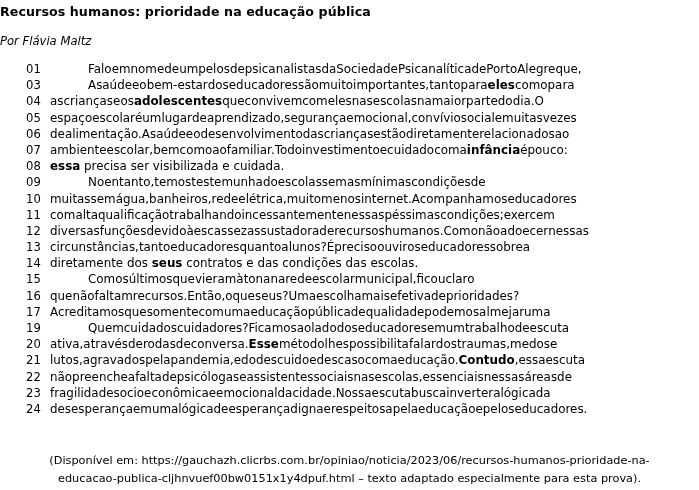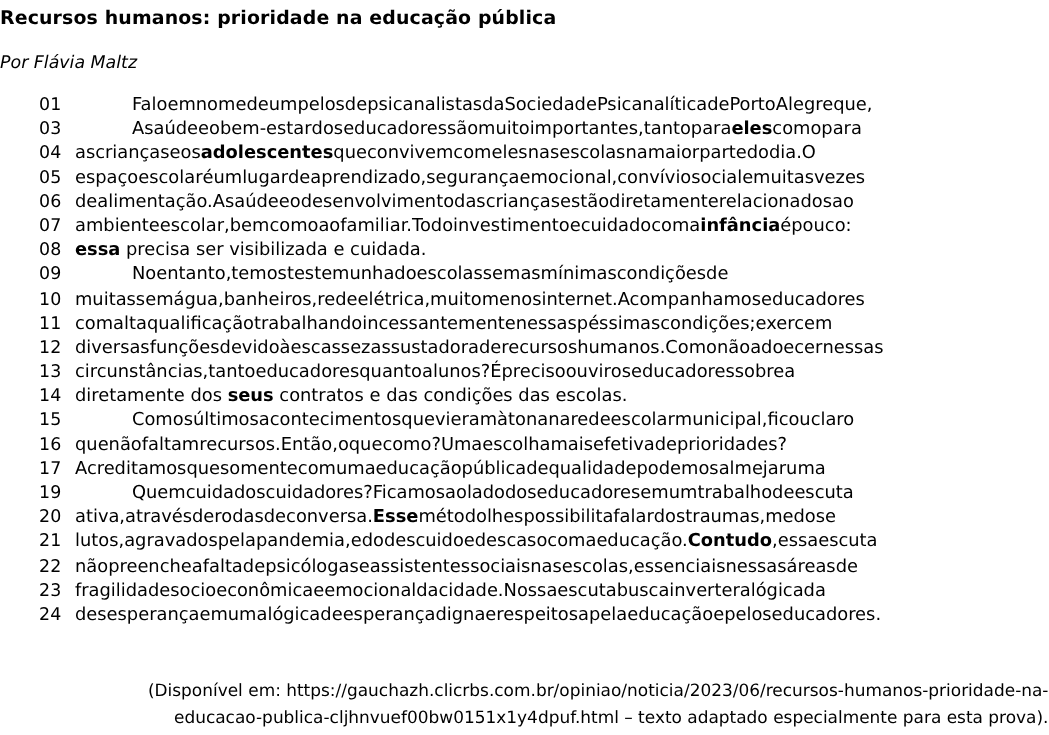--- a/index.html
+++ b/index.html
@@ -103,21 +103,21 @@
     flex: 0 0 38px;
   }
   b, strong { font-weight: bold; }
 
   
   .source-note {
     position: absolute;
     top: 452px;
     left: 0;
     width: 699px;
-    text-align: right;
+    text-align: center;
     font-size: 11.3px;
     line-height: 17.5px;
   }
   .source-note .sline {
     display: block;
     white-space: nowrap;
   }
 </style>
 </head>
 <body>
@@ -339,21 +339,20 @@
         <span class="line-no">14</span>
         <span class="line-text flush"><span class="w">diretamente</span> <span class="w">dos</span> <span class="w"><b>seus</b></span> <span class="w">contratos</span> <span class="w">e</span> <span class="w">das</span> <span class="w">condições</span> <span class="w">das</span> <span class="w">escolas.</span></span>
       </div>
       <div class="text-line">
         <span class="line-no">15</span>
         <span class="line-text just">
           <span class="indent-pad"></span>
           <span class="w">Com</span>
           <span class="w">os</span>
           <span class="w">últimos</span>
-          <span class="w">acontecimentos</span>
           <span class="w">que</span>
           <span class="w">vieram</span>
           <span class="w">à</span>
           <span class="w">tona</span>
           <span class="w">na</span>
           <span class="w">rede</span>
           <span class="w">escolar</span>
           <span class="w">municipal,</span>
           <span class="w">ficou</span>
           <span class="w">claro</span>
@@ -362,21 +361,21 @@
       <div class="text-line">
         <span class="line-no">16</span>
         <span class="line-text just">
           <span class="w">que</span>
           <span class="w">não</span>
           <span class="w">faltam</span>
           <span class="w">recursos.</span>
           <span class="w">Então,</span>
           <span class="w">o</span>
           <span class="w">que</span>
-          <span class="w">como?</span>
+          <span class="w">seus?</span>
           <span class="w">Uma</span>
           <span class="w">escolha</span>
           <span class="w">mais</span>
           <span class="w">efetiva</span>
           <span class="w">de</span>
           <span class="w">prioridades?</span>
         </span>
       </div>
       <div class="text-line">
         <span class="line-no">17</span>

